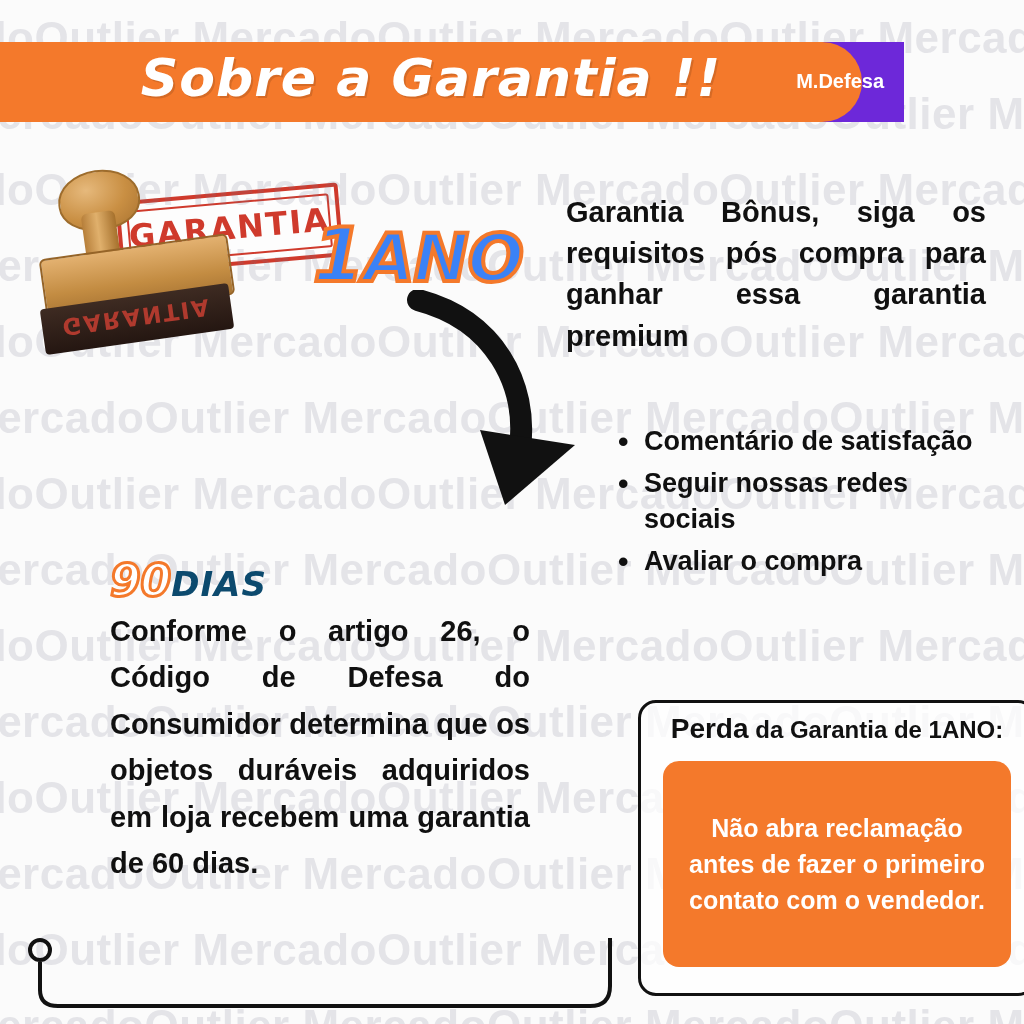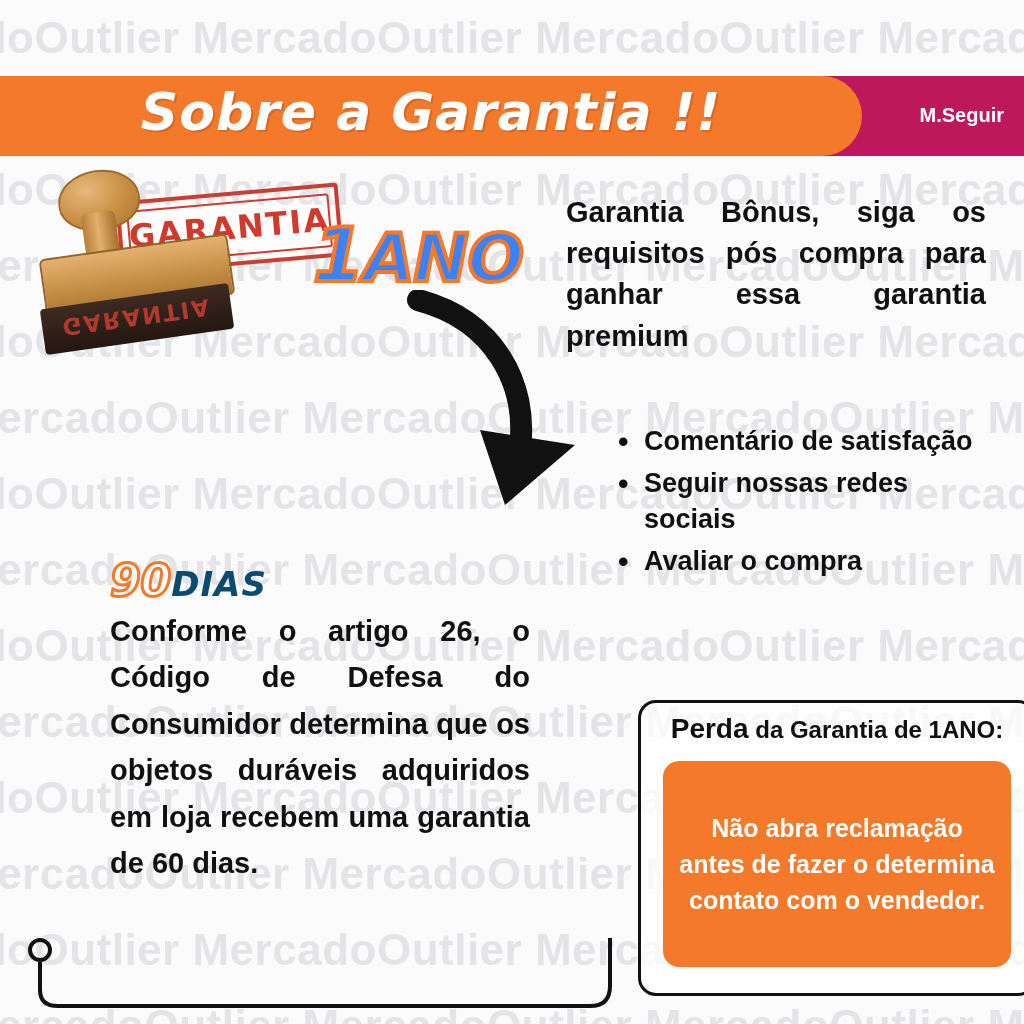--- a/index.html
+++ b/index.html
@@ -38,25 +38,25 @@
     letter-spacing: 0.5px;
     line-height: 76px;
     height: 76px;
   }
   .wm-row.odd { margin-left: -150px; }
   .wm-row.even { margin-left: -40px; }
 
   
   #header {
     position: absolute;
-    top: 76px;
+    top: 42px;
     left: 0;
-    width: 1024px;
+    width: 904px;
     height: 80px;
-    background: #be185d;
+    background: #6d28d9;
     z-index: 5;
   }
   #header-band {
     position: absolute;
     top: 0;
     left: 0;
     width: 862px;
     height: 80px;
     background: #f4792b;
     border-top-right-radius: 40px;
@@ -355,21 +355,21 @@
       <div class="wm-row even">MercadoOutlier MercadoOutlier MercadoOutlier MercadoOutlier</div>
       <div class="wm-row odd">MercadoOutlier MercadoOutlier MercadoOutlier MercadoOutlier</div>
       <div class="wm-row even">MercadoOutlier MercadoOutlier MercadoOutlier MercadoOutlier</div>
       <div class="wm-row odd">MercadoOutlier MercadoOutlier MercadoOutlier MercadoOutlier</div>
       <div class="wm-row even">MercadoOutlier MercadoOutlier MercadoOutlier MercadoOutlier</div>
     </div>
 
   <div id="header">
     <div id="header-band"></div>
     <div id="header-title">Sobre a Garantia !!</div>
-    <div id="brand-name">M.Seguir</div>
+    <div id="brand-name">M.Defesa</div>
   </div>
 
   <div id="stamp-area">
     <div class="stamp-handle-top"></div>
     <div class="stamp-neck"></div>
     <div class="stamp-body"></div>
     <div class="stamp-pad">
       <div class="stamp-pad-text">GARANTIA</div>
     </div>
   </div>
@@ -400,16 +400,16 @@
 
   <div id="bracket">
     <svg width="600" height="80" viewBox="0 0 600 80">
       <circle cx="16" cy="12" r="10" fill="none" stroke="#111111" stroke-width="4"></circle>
       <path d="M16 24 L16 52 Q16 68 34 68 L566 68 Q586 68 586 48 L586 0" fill="none" stroke="#111111" stroke-width="4"></path>
     </svg>
   </div>
 
   <div id="warning-box">
     <div id="warning-title"><span class="strong">Perda</span> <span>da Garantia de 1ANO:</span></div>
-    <div id="warning-inner">Não abra reclamação antes de fazer o determina contato com o vendedor.</div>
+    <div id="warning-inner">Não abra reclamação antes de fazer o primeiro contato com o vendedor.</div>
   </div>
 
 </div>
 
 </body></html>

